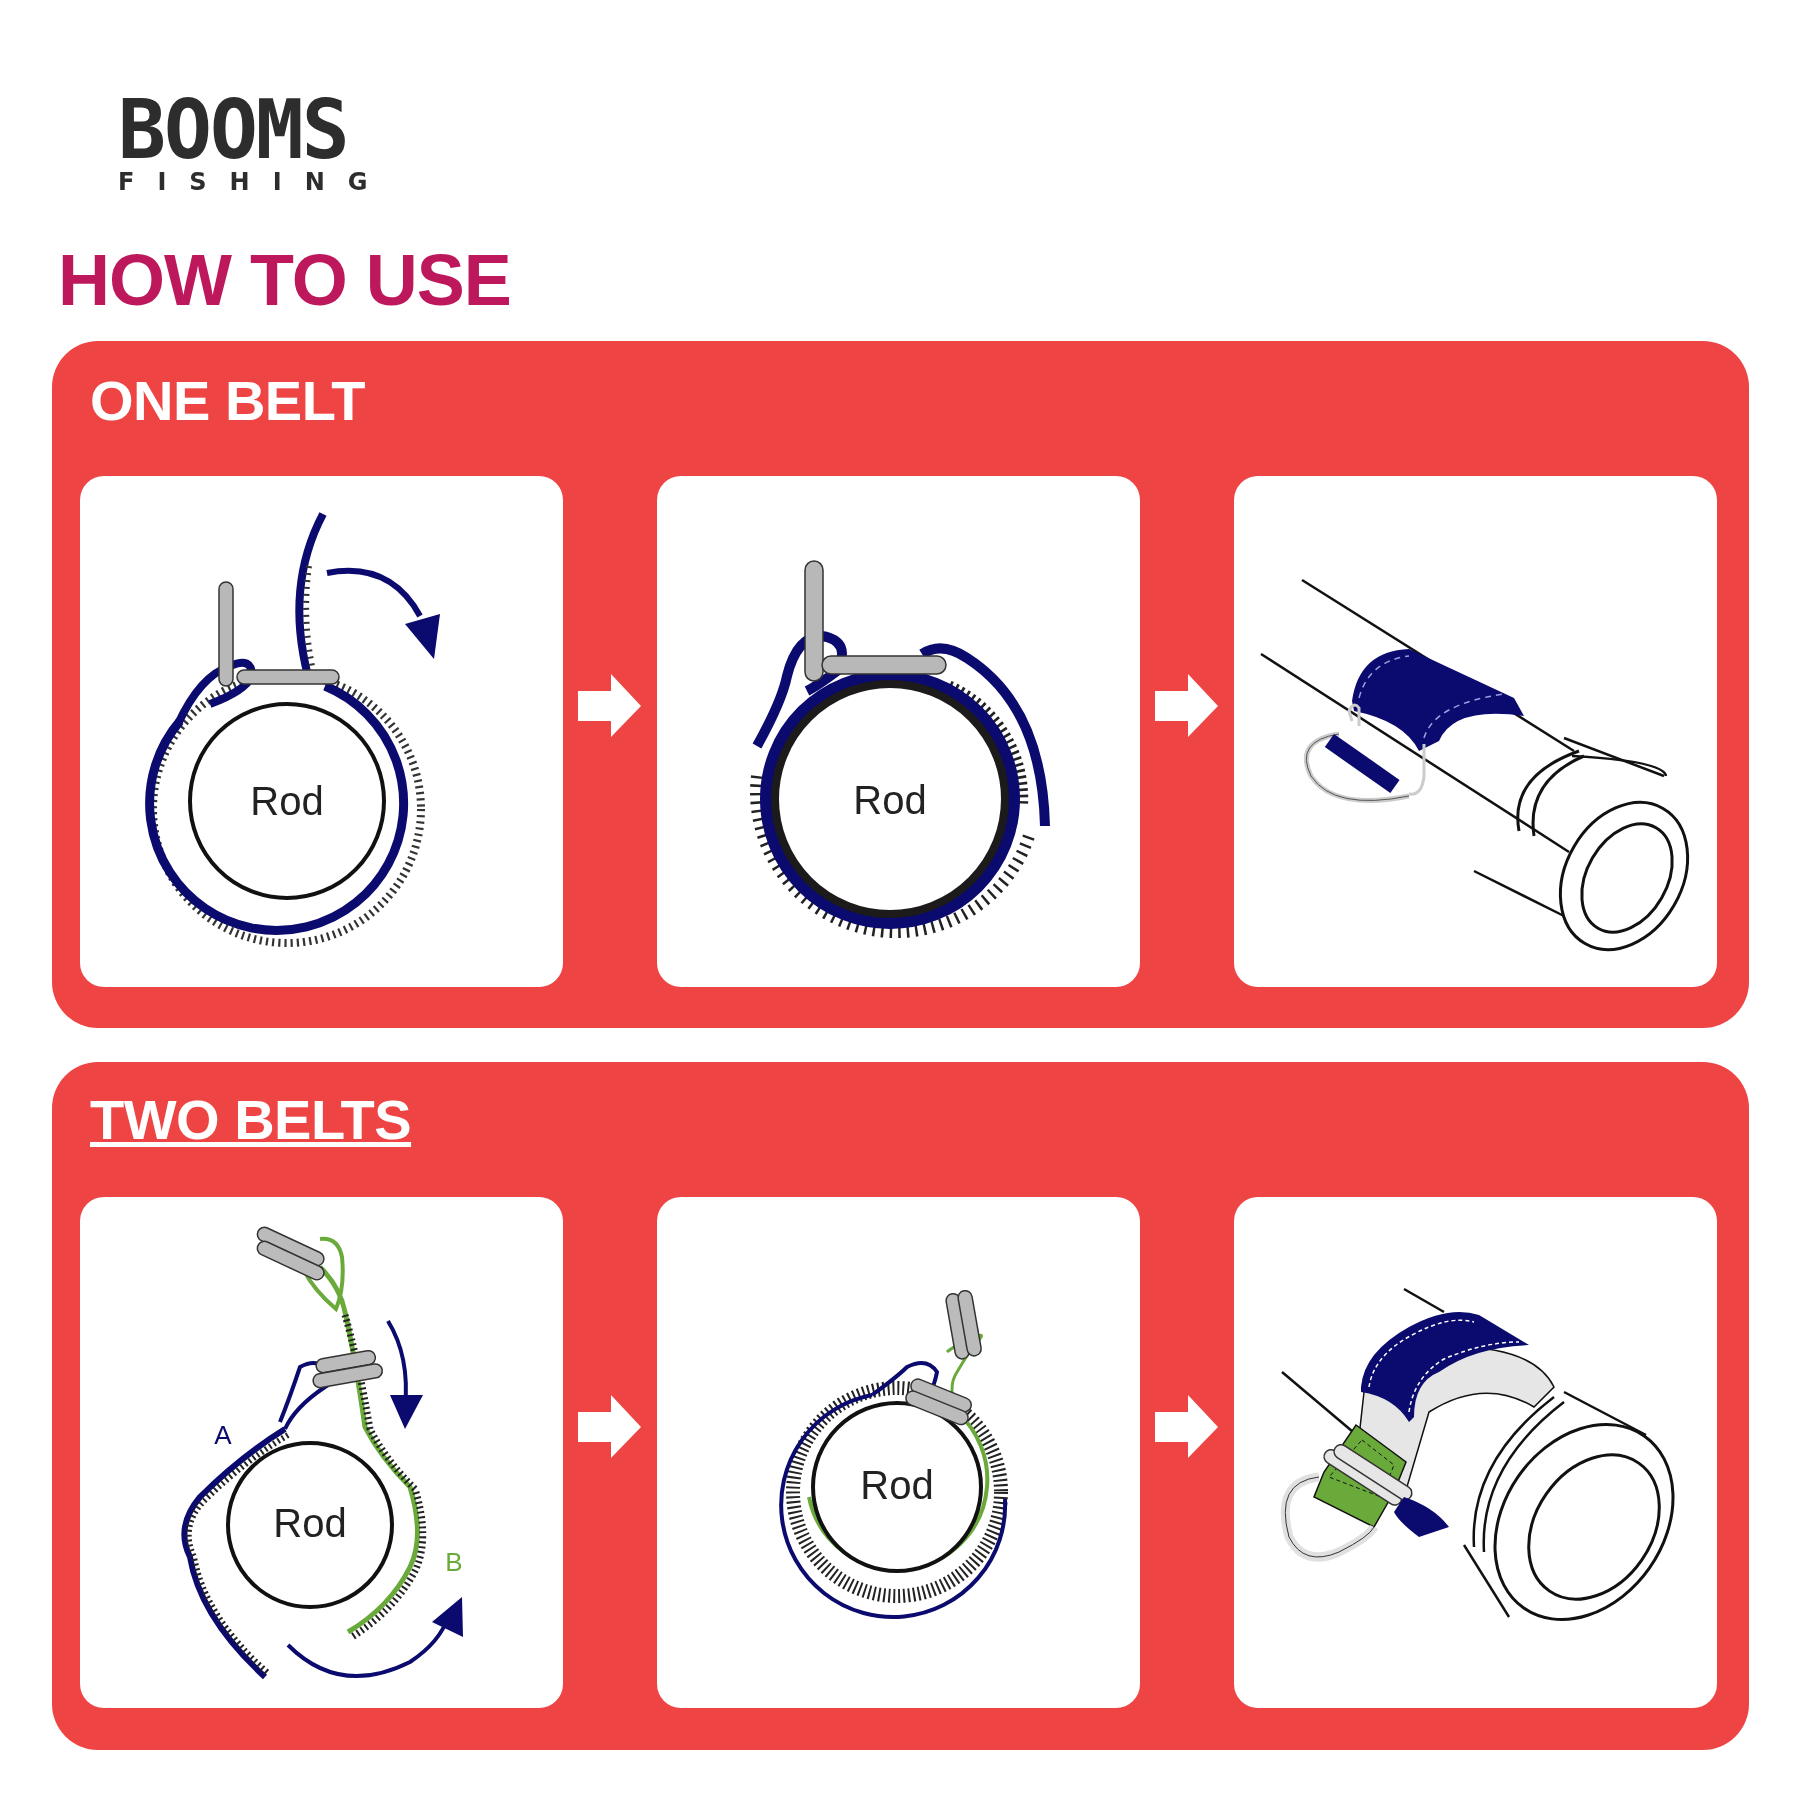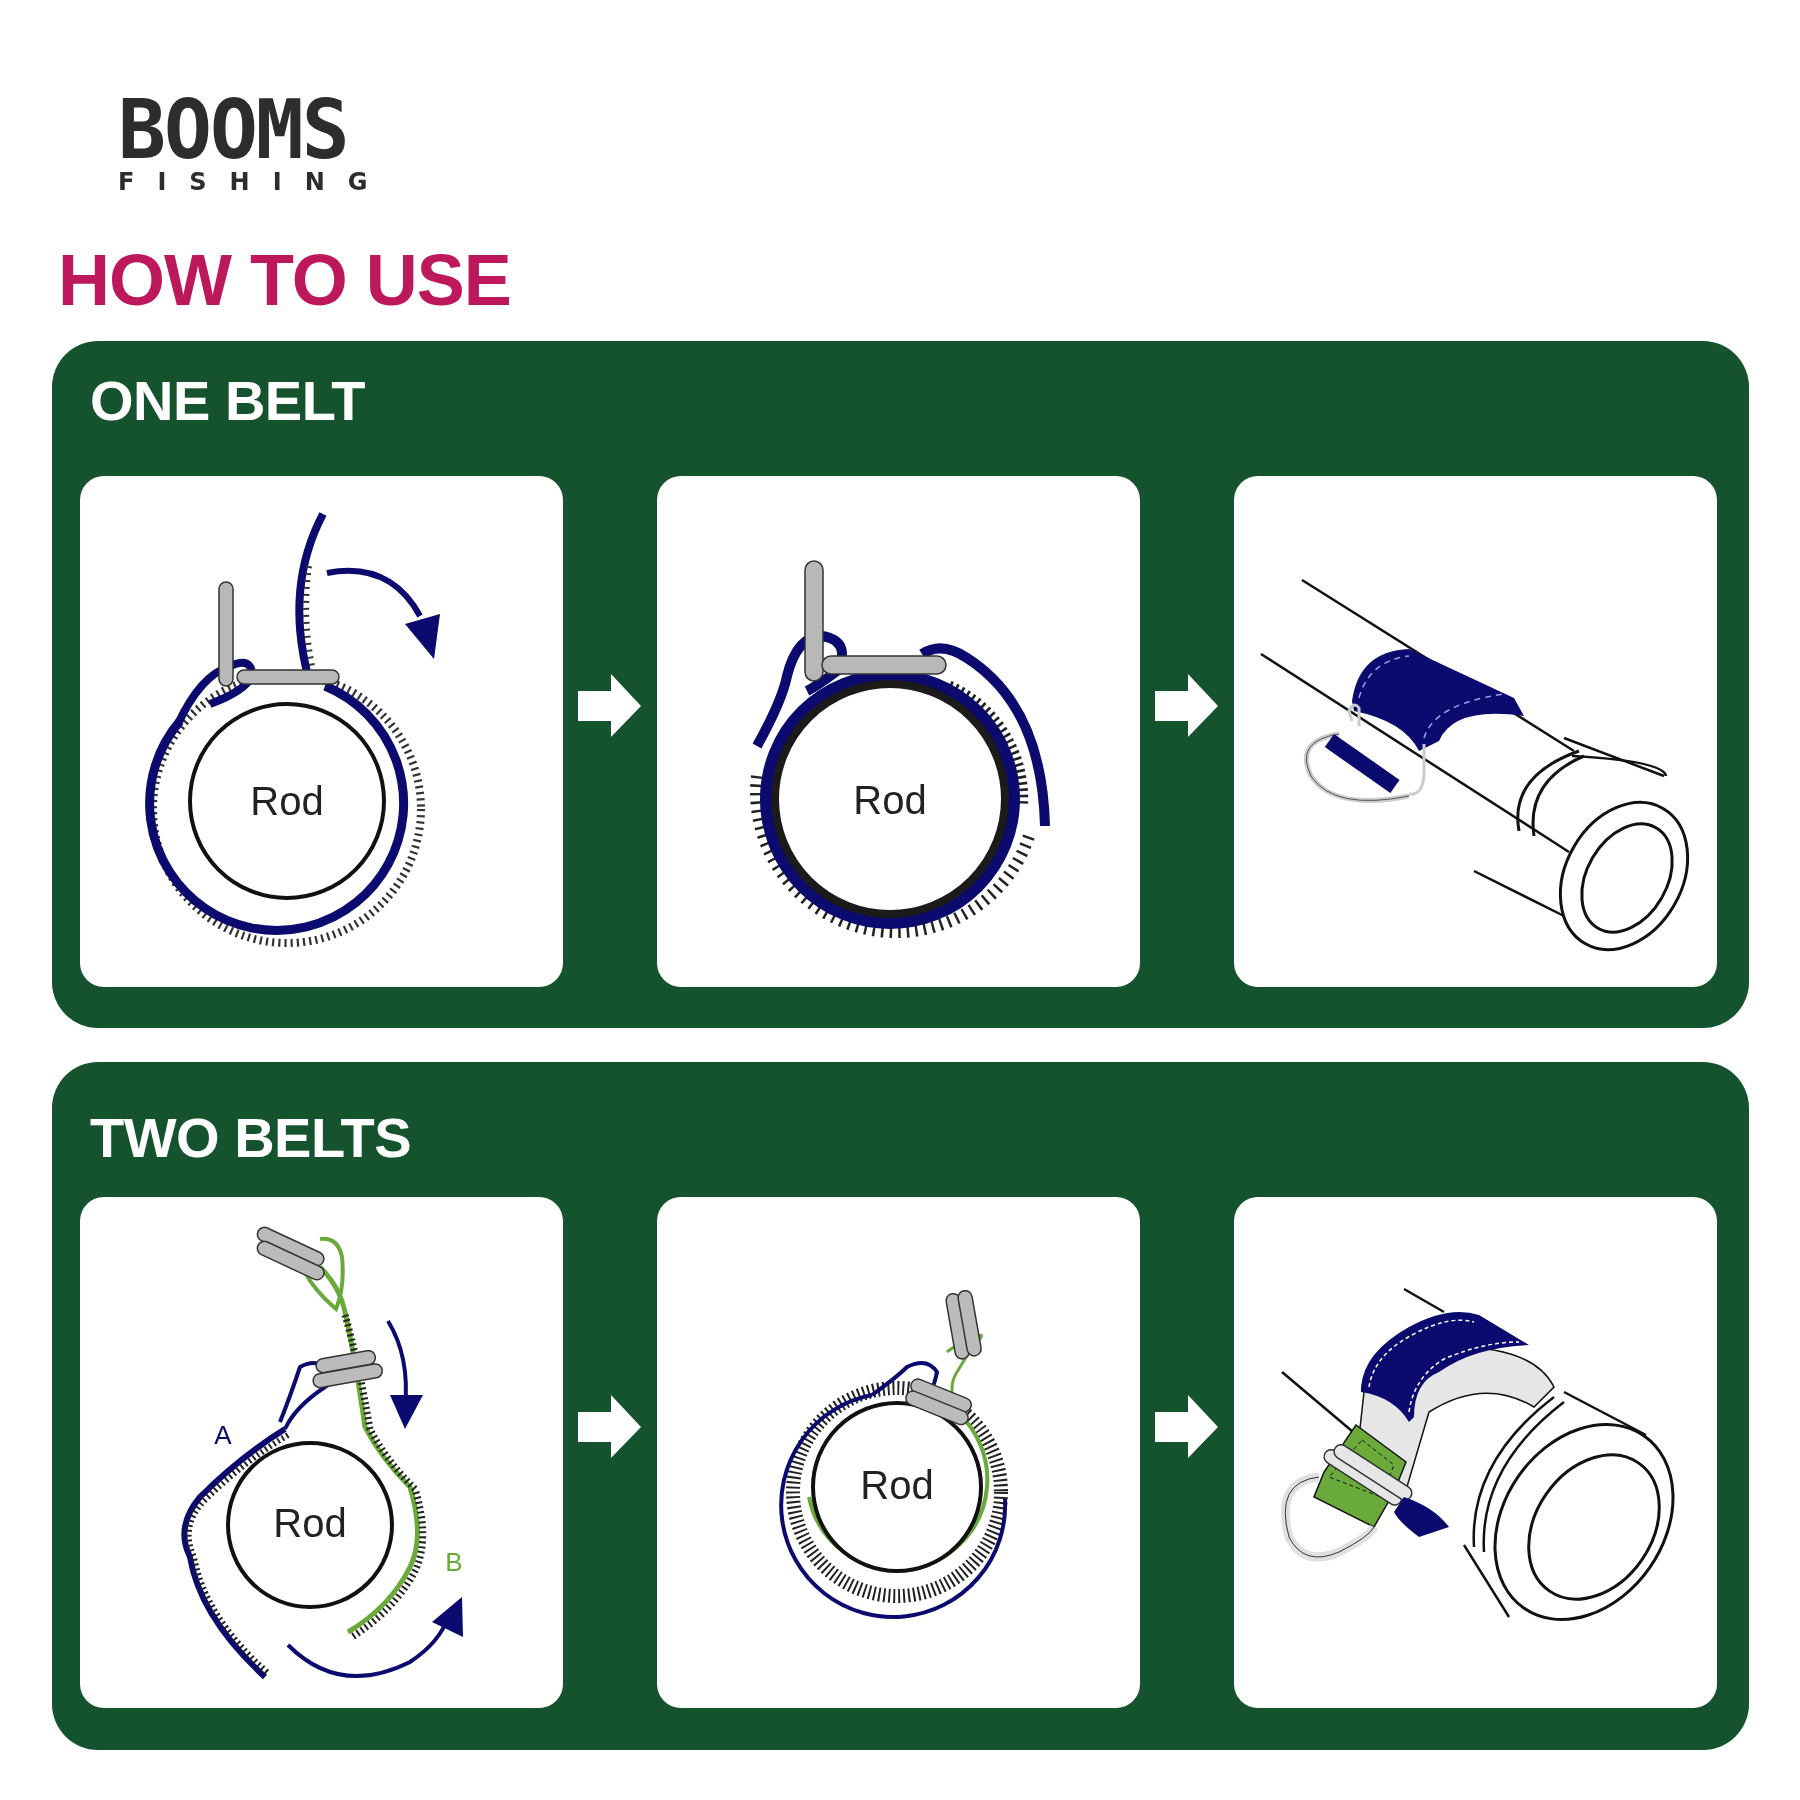--- a/index.html
+++ b/index.html
@@ -1,26 +1,26 @@
 <!DOCTYPE html>
 <html><head>
 <meta charset="utf-8">
 <style>
   html,body{margin:0;padding:0;background:#fff;}
   body{width:1800px;height:1800px;position:relative;overflow:hidden;font-family:"Liberation Sans","DejaVu Sans",sans-serif;}
   .logo{position:absolute;left:100px;top:96px;width:272px;margin-left:18px;}
   .logo-main{display:block;font-family:"DejaVu Sans Mono","Liberation Mono",monospace;font-weight:bold;font-size:82px;line-height:68px;color:#2d2d2d;letter-spacing:-2px;transform:scaleX(0.97);transform-origin:left;}
   .logo-sub{display:block;font-family:"DejaVu Sans","Liberation Sans",sans-serif;font-weight:bold;font-size:24px;line-height:24px;color:#2d2d2d;letter-spacing:23px;margin-top:6px;}
   .title{position:absolute;left:46px;top:228px;margin:12px;font-size:72px;line-height:80px;font-weight:bold;color:#be185d;letter-spacing:-1px;}
-  .panel{position:absolute;left:52px;width:1697px;background:#14532d;border-radius:46px;}
+  .panel{position:absolute;left:52px;width:1697px;background:#ef4444;border-radius:46px;}
   .panel-1{top:341px;height:687px;}
   .panel-2{top:1062px;height:688px;}
   .panel-title{position:absolute;left:38px;margin:0;font-size:56px;line-height:60px;font-weight:bold;color:#fff;letter-spacing:-0.5px;}
   .panel-1 .panel-title{top:30px;}
-  .panel-2 .panel-title{top:46px;}
+  .panel-2 .panel-title{top:28px;text-decoration:underline;}
   .card{position:absolute;top:135px;width:483px;height:511px;background:#fff;border-radius:24px;overflow:hidden;}
   .card svg{display:block;width:483px;height:511px;}
   .c1{left:28px;} .c2{left:605px;} .c3{left:1182px;}
   .arrow{position:absolute;top:333px;width:64px;height:64px;}
   .a1{left:526px;} .a2{left:1103px;}
   .rod-label{font-family:"Liberation Sans","DejaVu Sans",sans-serif;font-size:40px;fill:#222;}
 </style>
 </head>
 <body>
 

